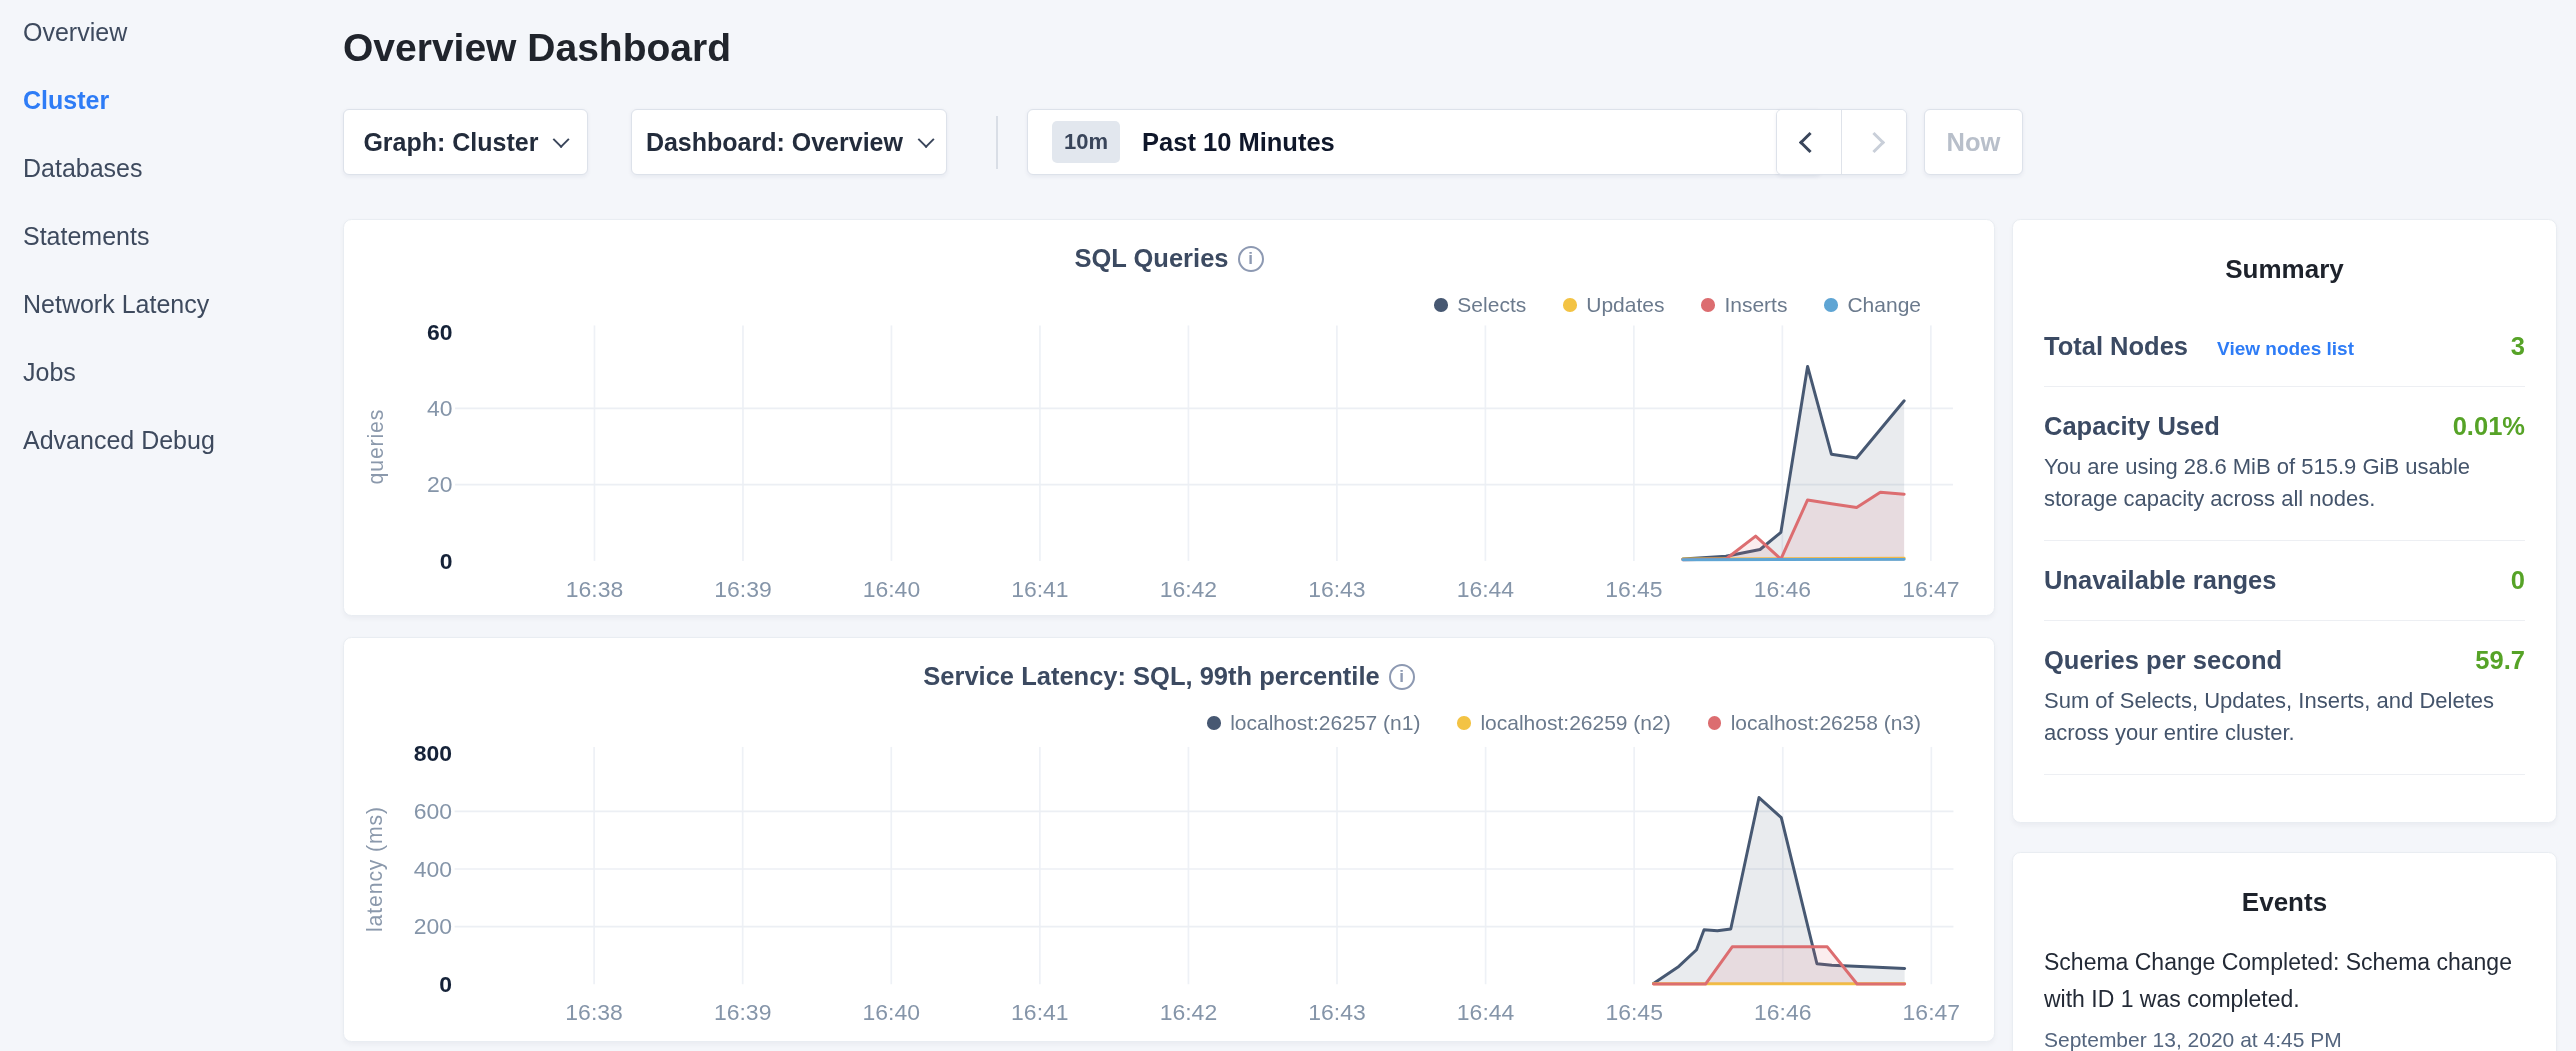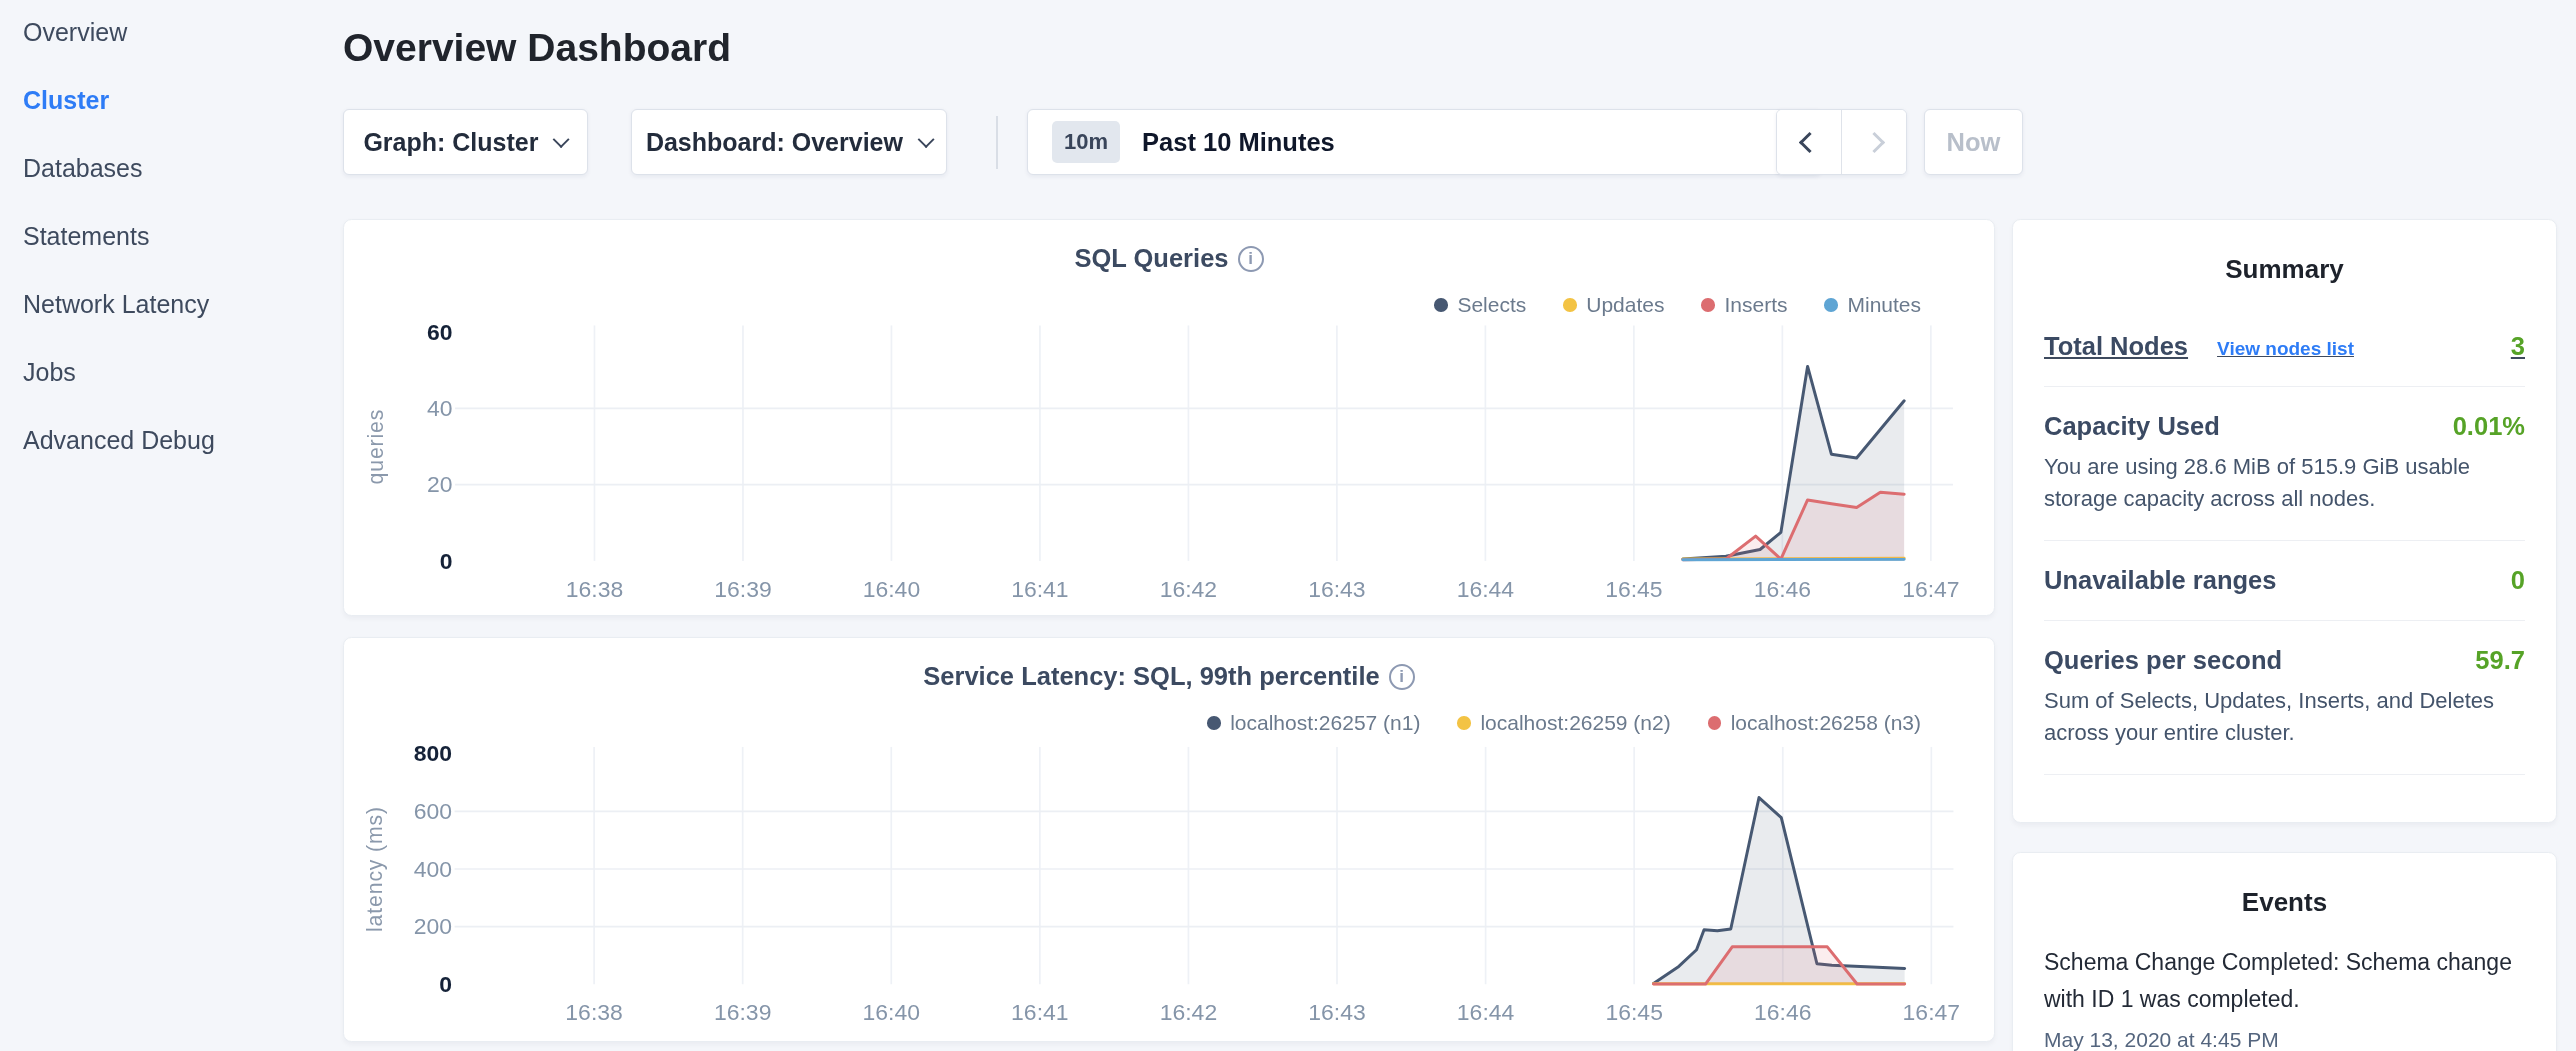--- a/index.html
+++ b/index.html
@@ -47,21 +47,21 @@
   .legend{position:absolute;top:73px;right:73px;display:flex;gap:37px;z-index:2;}
   .legend-item{display:flex;align-items:center;gap:9.4px;font-size:21px;color:#6b7a8d;cursor:pointer;}
   .dot{width:13.6px;height:13.6px;border-radius:50%;display:inline-block;}
   .chart-card svg,.chart-svg{position:absolute;left:0;top:0;}
   svg text{font-family:"Liberation Sans",sans-serif;}
   
   .summary-card{left:2012px;top:219px;width:545px;height:604px;padding:0 31px;}
   .events-card{left:2012px;top:852px;width:545px;height:255px;padding:0 31px;}
   .side-title{padding-top:34px;text-align:center;font-size:26px;font-weight:700;color:#1d222b;margin-bottom:12px;}
   .sum-section{border-bottom:1.7px solid #edeff3;padding:25px 0;}
-  .sum-section.first{padding-top:35px;text-decoration:underline;}
+  .sum-section.first{padding-top:35px;}
   .sum-section.last{border-bottom:none;}
   .sum-row{display:flex;justify-content:space-between;align-items:baseline;}
   .sum-left{display:flex;align-items:baseline;}
   .sum-label{font-size:25.5px;font-weight:700;color:#3b4a63;}
   .sum-link{font-size:19px;font-weight:700;color:#2e7cf6;margin-left:29px;text-decoration:none;cursor:pointer;}
   .sum-value{font-size:25.5px;font-weight:700;color:#56a327;white-space:nowrap;}
   .sum-desc{margin:10.2px 0 0;font-size:22px;line-height:32px;color:#44546b;}
   .event-msg{margin:25.5px 0 0;font-size:23px;line-height:37px;color:#232a36;}
   .event-time{margin-top:10.2px;font-size:21px;color:#54657e;}
 </style>
@@ -119,21 +119,21 @@
       <span class="legend-item">
           <i class="dot" style="background: rgb(243, 195, 68);"></i>
           <span>Updates</span>
         </span>
       <span class="legend-item">
           <i class="dot" style="background: rgb(220, 109, 112);"></i>
           <span>Inserts</span>
         </span>
       <span class="legend-item">
           <i class="dot" style="background: rgb(95, 165, 212);"></i>
-          <span>Minutes</span>
+          <span>Change</span>
         </span>
     </div>
     <svg class="chart-svg" width="1652" height="397" viewBox="0 0 1942 467">
         <line x1="294" y1="124" x2="294" y2="401" stroke="#eef1f6" stroke-width="2"></line>
         <line x1="468.66666666666663" y1="124" x2="468.66666666666663" y2="401" stroke="#eef1f6" stroke-width="2"></line>
         <line x1="643.3333333333333" y1="124" x2="643.3333333333333" y2="401" stroke="#eef1f6" stroke-width="2"></line>
         <line x1="818" y1="124" x2="818" y2="401" stroke="#eef1f6" stroke-width="2"></line>
         <line x1="992.6666666666666" y1="124" x2="992.6666666666666" y2="401" stroke="#eef1f6" stroke-width="2"></line>
         <line x1="1167.3333333333335" y1="124" x2="1167.3333333333335" y2="401" stroke="#eef1f6" stroke-width="2"></line>
         <line x1="1342" y1="124" x2="1342" y2="401" stroke="#eef1f6" stroke-width="2"></line>
@@ -256,18 +256,18 @@
         <span class="sum-value">59.7</span>
       </div>
       <p class="sum-desc">Sum of Selects, Updates, Inserts, and Deletes across your entire cluster.</p>
     </div>
   </aside>
 
   <aside class="card events-card">
     <div class="side-title">Events</div>
     <div>
       <p class="event-msg">Schema Change Completed: Schema change with ID 1 was completed.</p>
-      <div class="event-time">May 13, 2020 at 4:45 PM</div>
+      <div class="event-time">September 13, 2020 at 4:45 PM</div>
     </div>
   </aside>
 
 </div>
 
 
 </body></html>

